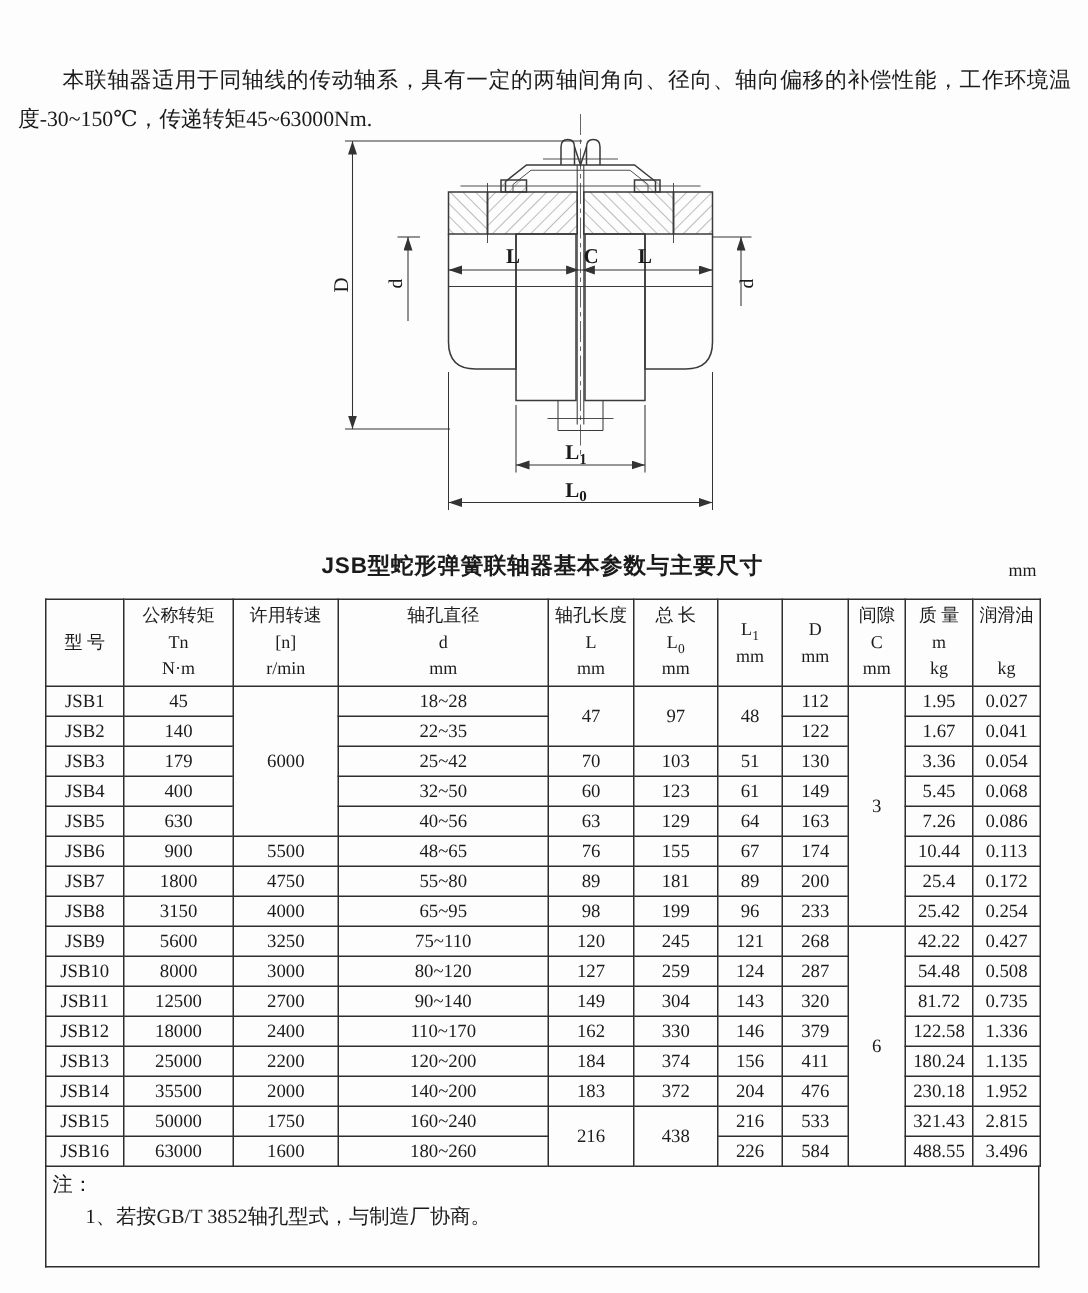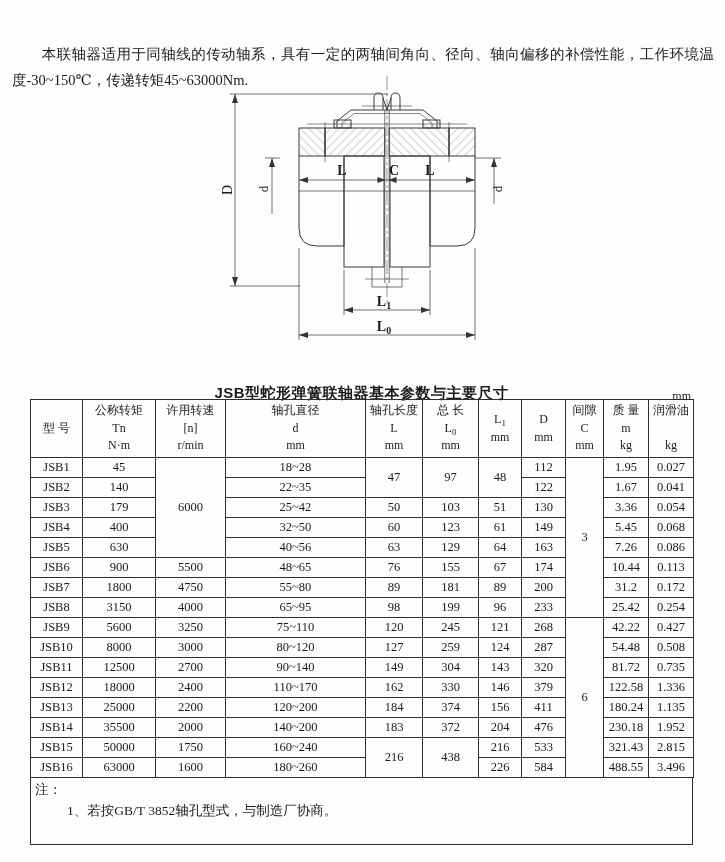--- a/index.html
+++ b/index.html
@@ -9,21 +9,21 @@
     font-family:"Liberation Serif","DejaVu Serif",serif;
     position:relative;overflow:hidden;
   }
   .intro{
     position:absolute;top:26px;left:12px;width:702px;
     font-size:14.5px;line-height:26px;text-indent:2.05em;
     text-align:justify;
   }
   .diagram{position:absolute;top:58px;left:222px;width:300px;height:296px;}
   .diagram svg{display:block;}
-  .title-row{position:absolute;top:384px;left:30px;width:663px;height:26px;}
+  .title-row{position:absolute;top:368px;left:30px;width:663px;height:26px;}
   .table-title{
     position:absolute;left:0;right:0;top:0;text-align:center;
     font-family:"Liberation Sans","DejaVu Sans",sans-serif;
     font-weight:bold;font-size:15px;letter-spacing:0.5px;
   }
   .unit-label{position:absolute;right:2px;top:5px;font-size:12px;}
   table.params{
     position:absolute;top:399px;left:30px;width:663px;
     border-collapse:collapse;table-layout:fixed;
     font-size:12.5px;
@@ -34,21 +34,21 @@
   }
   table.params thead th{height:57px;font-size:12px;line-height:1.45;}
   table.params tbody td{height:19px;line-height:15px;}
   table.params sub{font-size:9px;line-height:0;}
   .notes{
     position:absolute;top:777px;left:30px;width:663px;height:68px;
     border:1px solid #2e2e2e;border-top:none;box-sizing:border-box;
     font-size:13.5px;
   }
   .notes .note-label{margin:3px 0 0 4px;line-height:20px;}
-  .notes .note-item{margin:0 0 0 36px;line-height:22px;}
+  .notes .note-item{margin:0 0 0 26px;line-height:22px;}
   svg text{font-family:"Liberation Serif","DejaVu Serif",serif;fill:#1b1b1b;}
 </style>
 </head>
 <body>
 
 <p class="intro">本联轴器适用于同轴线的传动轴系，具有一定的两轴间角向、径向、轴向偏移的补偿性能，工作环境温度-30~150℃，传递转矩45~63000Nm.</p>
 
 <div class="diagram">
   <svg width="300" height="296" viewBox="0 0 300 296">
     <defs>
@@ -200,21 +200,21 @@
         <td>140</td>
         <td>22~35</td>
         <td>122</td>
         <td>1.67</td>
         <td>0.041</td>
       </tr>
       <tr>
         <td>JSB3</td>
         <td>179</td>
         <td>25~42</td>
-        <td>50</td>
+        <td>70</td>
         <td>103</td>
         <td>51</td>
         <td>130</td>
         <td>3.36</td>
         <td>0.054</td>
       </tr>
       <tr>
         <td>JSB4</td>
         <td>400</td>
         <td>32~50</td>
@@ -250,21 +250,21 @@
       </tr>
       <tr>
         <td>JSB7</td>
         <td>1800</td>
         <td>4750</td>
         <td>55~80</td>
         <td>89</td>
         <td>181</td>
         <td>89</td>
         <td>200</td>
-        <td>31.2</td>
+        <td>25.4</td>
         <td>0.172</td>
       </tr>
       <tr>
         <td>JSB8</td>
         <td>3150</td>
         <td>4000</td>
         <td>65~95</td>
         <td>98</td>
         <td>199</td>
         <td>96</td>

